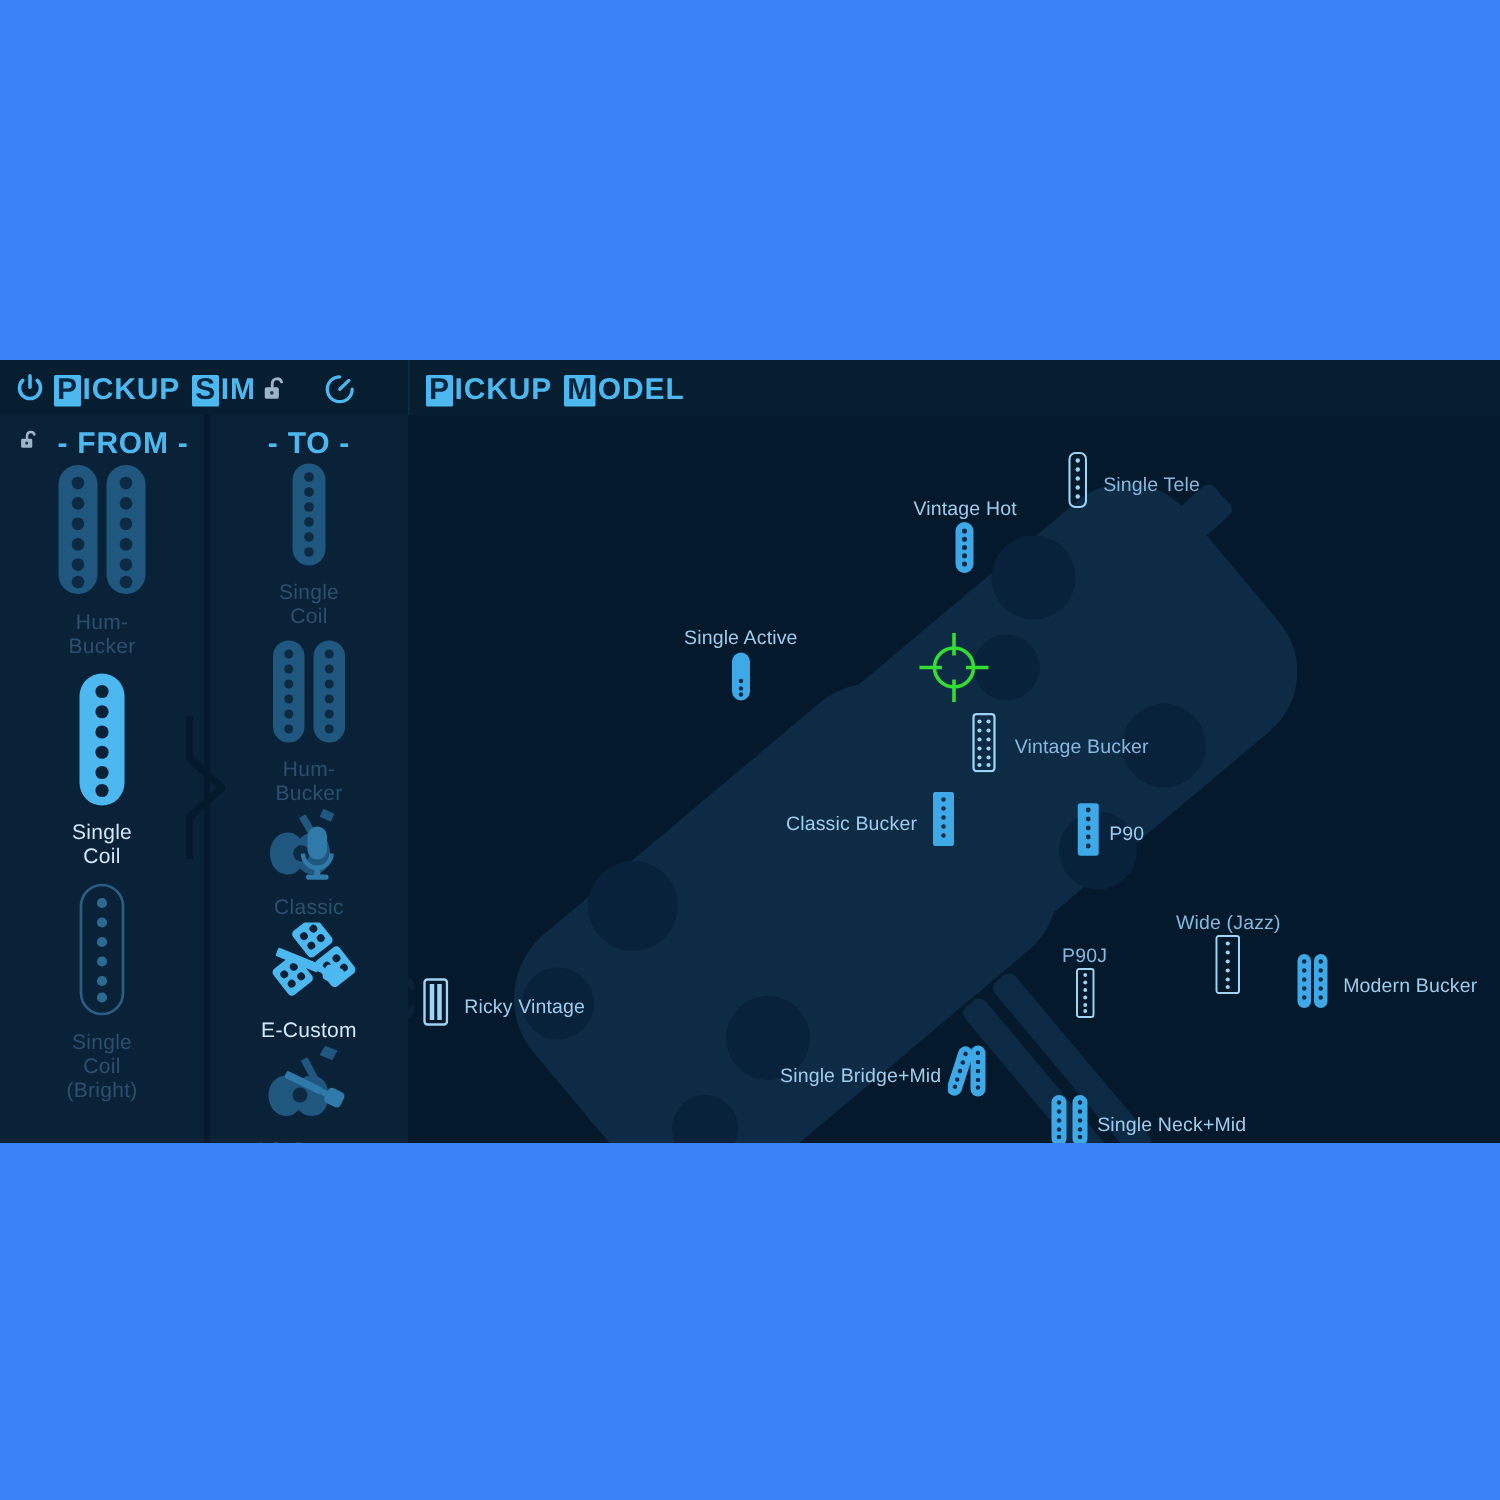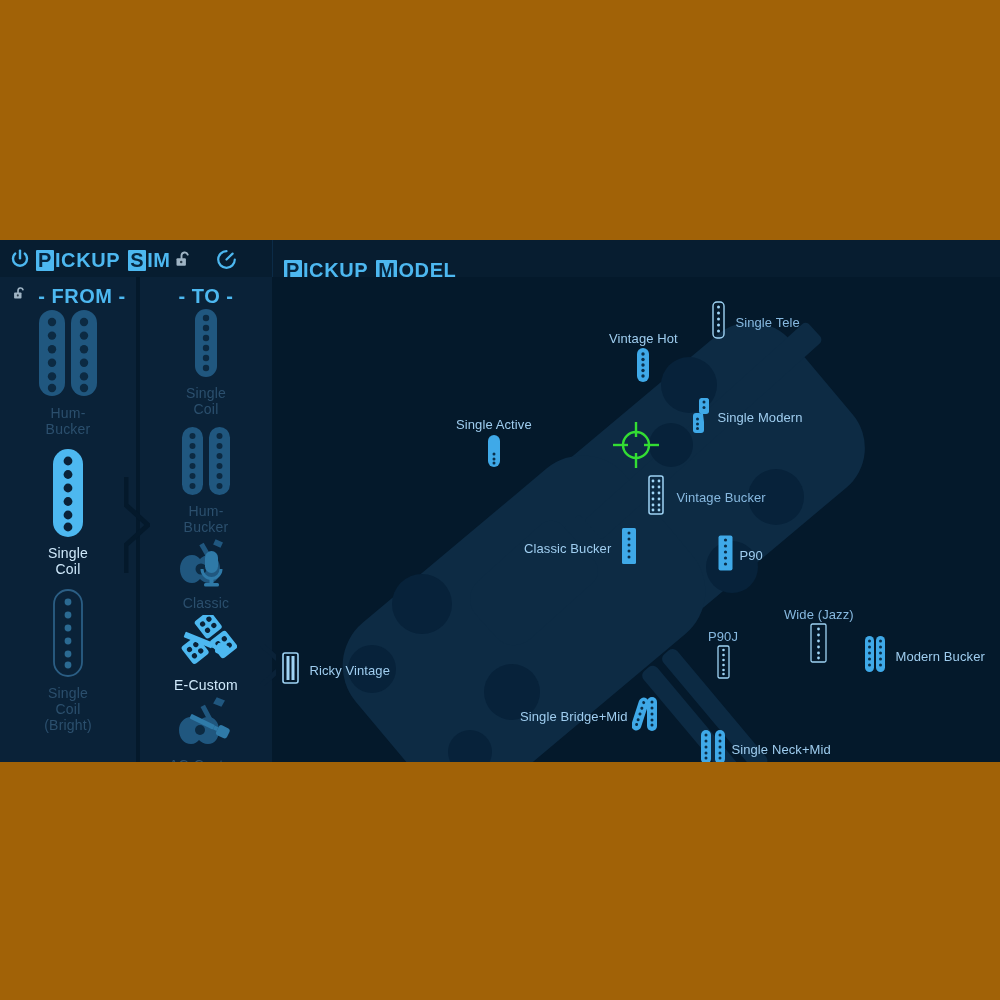--- a/index.html
+++ b/index.html
@@ -1,19 +1,19 @@
 <!DOCTYPE html>
 <html><head>
 <meta charset="utf-8">
 <title>Pickup Sim</title>
 <style>
   html,body{margin:0;padding:0;background:#ffffff;}
   body{width:1000px;height:1000px;overflow:hidden;font-family:"Liberation Sans",sans-serif;}
 
-  #stage{position:relative;width:1000px;height:1000px;background:#a16207;}
+  #stage{position:relative;width:1000px;height:1000px;background:#3b82f6;}
 
   
   #app{
     position:absolute;left:0;top:240px;width:1000px;height:522px;
     background:#04192b;overflow:hidden;
   }
 
   
   #header{
     position:absolute;left:0;top:0;width:1000px;height:37px;
@@ -118,21 +118,21 @@
 
     <span class="hdr-icon" style="left:216px;top:9px;">
       <svg width="21" height="21" viewBox="0 0 21 21">
         <path d="M10.5 2.2 a8.3 8.3 0 1 0 8.3 8.3" fill="none" stroke="#4db8f0" stroke-width="2.2" stroke-linecap="round"></path>
         <line x1="10.5" y1="10.5" x2="16.6" y2="4.6" stroke="#4db8f0" stroke-width="2.2" stroke-linecap="round"></line>
       </svg>
     </span>
 
     <div class="hdr-sep" style="left:272px;"></div>
 
-    <div class="hdr-title" style="left:284px;top:20px;">
+    <div class="hdr-title" style="left:284px;top:10px;">
       <span class="boxed">P</span><span>ICKUP</span><span style="display:inline-block;width:8px;"></span><span class="boxed">M</span><span>ODEL</span>
     </div>
   </div>
 
   <div id="sidebar">
 
     <div class="col" id="col-from">
       <span id="from-lock">
         <svg width="16" height="15" viewBox="0 0 20 19">
           <path d="M7.5 8.5 V5.6 a3.2 3.2 0 0 1 6.2 -1.0" fill="none" stroke="#9fb4c4" stroke-width="2.1" stroke-linecap="round"></path>
@@ -442,37 +442,20 @@
                 <circle cx="6.5" cy="12" r="1.5"></circle>
                 <circle cx="6.5" cy="18" r="1.5"></circle>
             <circle cx="6.5" cy="24" r="1.5"></circle>
                 <circle cx="6.5" cy="30" r="1.5"></circle>
           </g>
         </svg>
       </span>
       <span class="nlabel" style="vertical-align:middle;margin-left:6px;">Single Tele</span>
     </div>
 
-    <div class="node bright" style="left:414px;top:120px;">
-      <span style="display:inline-block;vertical-align:middle;">
-        <svg width="20" height="36" viewBox="0 0 20 36">
-          <path d="M11 1 h5 a3 3 0 0 1 3 3 v9 a3 3 0 0 1 -3 3 h-5 v6 h-5 a3 3 0 0 0 -3 3 v8 a3 3 0 0 0 3 3 h5 a3 3 0 0 0 3 -3 v-8" fill="#3fa9e8"></path>
-          <rect x="3" y="16" width="9" height="19" rx="3" fill="#3fa9e8"></rect>
-          <rect x="9" y="1" width="10" height="16" rx="3" fill="#3fa9e8"></rect>
-          <g fill="#0a2e49">
-            <circle cx="14" cy="5" r="1.5"></circle>
-                <circle cx="14" cy="10.5" r="1.5"></circle>
-            <circle cx="7.5" cy="22" r="1.5"></circle>
-                <circle cx="7.5" cy="27" r="1.5"></circle>
-                <circle cx="7.5" cy="31.5" r="1.5"></circle>
-          </g>
-        </svg>
-      </span>
-      <span class="nlabel" style="vertical-align:middle;margin-left:3px;">Single Modern</span>
-    </div>
 
     <div class="node" style="left:372px;top:198px;">
       <span style="display:inline-block;vertical-align:middle;">
         <svg width="16" height="40" viewBox="0 0 16 40">
           <rect x="1" y="1" width="14" height="38" rx="2" fill="none" stroke="#9fd4f5" stroke-width="1.5"></rect>
           <g fill="#9fd4f5">
             <circle cx="5" cy="6" r="1.4"></circle>
                 <circle cx="11" cy="6" r="1.4"></circle>
             <circle cx="5" cy="12" r="1.4"></circle>
                 <circle cx="11" cy="12" r="1.4"></circle>

